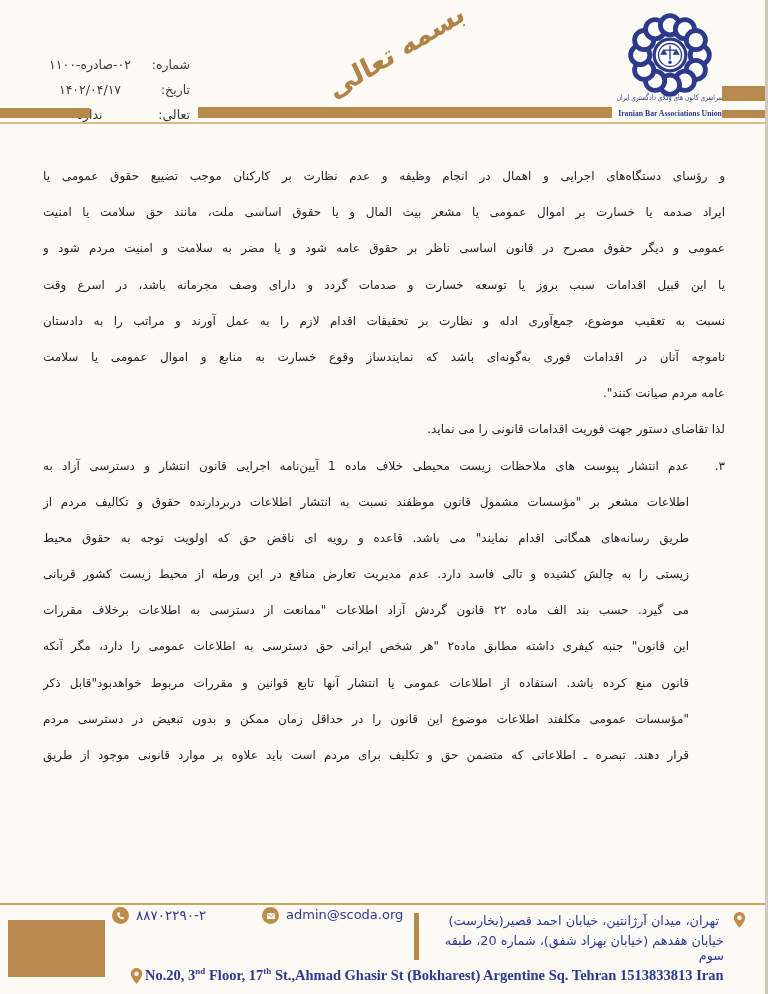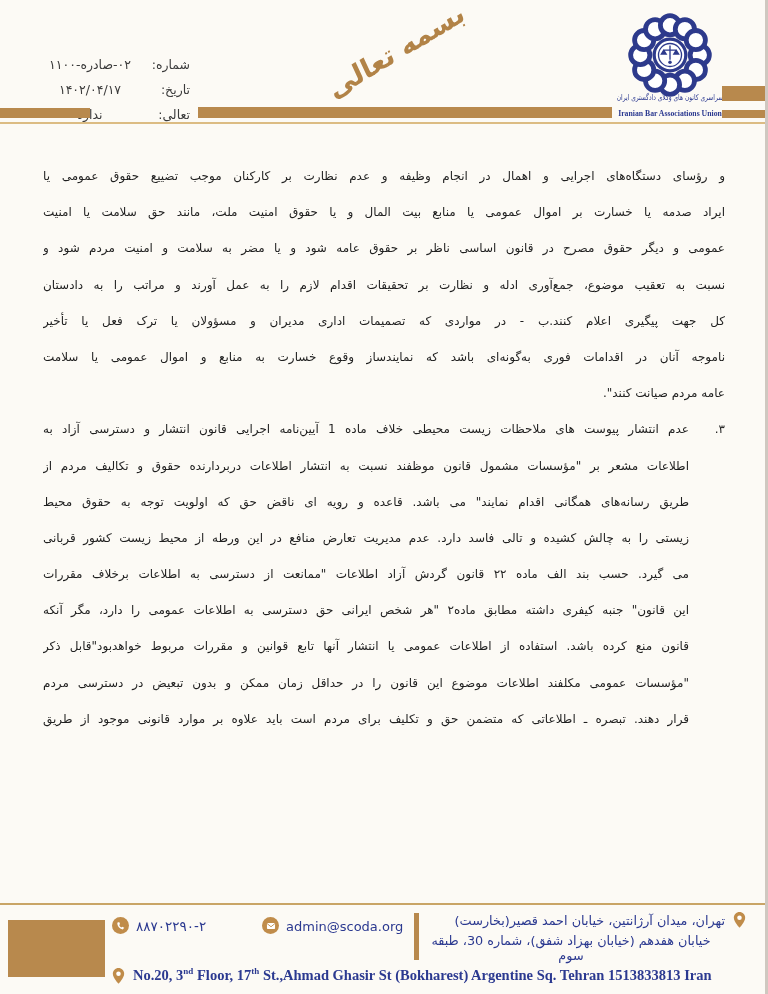--- a/index.html
+++ b/index.html
@@ -42,31 +42,31 @@
            overflow:hidden; }
   .bline.end { text-align:right; text-align-last:right; }
   .item3 { position:relative; margin-right:36px; }
   .item3 .marker { position:absolute; right:-36px; top:0; height:36.2px; line-height:36.2px; }
 
   
   .fline { position:absolute; left:0; top:903px; width:768px; height:2px; background:#c9a566; }
   .fblock { position:absolute; left:8px; top:920px; width:97px; height:57px; background:#b8894d; }
   .ficon { width:17px; height:17px; border-radius:50%; background:#c08c4a; flex:0 0 17px;
            display:flex; align-items:center; justify-content:center; }
-  .crow { display:flex; align-items:flex-end; gap:7px; height:27px;
+  .crow { display:flex; align-items:flex-start; gap:7px; height:27px;
           font-size:13px; color:#2b3990; }
   .col-a { position:absolute; left:112px; top:907px; }
   .col-b { position:absolute; left:262px; top:907px; }
   .vdiv { position:absolute; left:414px; top:913px; width:5px; height:47px; background:#b8894d; }
   .addr-fa { position:absolute; right:20px; top:907px; width:330px; direction:rtl;
              font-size:12.8px; color:#2b3990; }
-  .crow-fa { display:flex; align-items:center; gap:6px; height:27px;text-align:center; }
+  .crow-fa { display:flex; align-items:center; gap:12px; height:27px; }
   .crow-fa.cont { padding-right:24px; }
   .num { direction:ltr; unicode-bidi:isolate; font-size:13.5px; }
-  .addr-en { position:absolute; left:110px; top:966px; display:flex; align-items:flex-start; gap:6px;
+  .addr-en { position:absolute; left:128px; top:966px; display:flex; align-items:flex-start; gap:0;
              color:#2b3990; font-family:"Liberation Serif", serif; font-weight:bold; font-size:14.5px;justify-content:flex-end; }
   .addr-en sup { font-size:9px; }
   .pin { width:17px; height:20px; flex:0 0 17px; margin-top:1px; }
 </style>
 </head>
 <body>
 
 <div class="page">
 
   <div class="hfields">
@@ -112,26 +112,27 @@
   <div class="logo-cap-en">Iranian Bar Associations Union</div>
 
   <div class="bar bar-left"></div>
   <div class="bar bar-main"></div>
   <div class="bar bar-rt"></div>
   <div class="bar bar-rl"></div>
   <div class="thin-line"></div>
 
   <div class="btext">
     <div class="bline">و رؤسای دستگاه‌های اجرایی و اهمال در انجام وظیفه و عدم نظارت بر کارکنان موجب تضییع حقوق عمومی یا</div>
-    <div class="bline">ایراد صدمه یا خسارت بر اموال عمومی یا منابع بیت المال و یا حقوق امنیت ملت، مانند حق سلامت یا امنیت</div>
+    <div class="bline">ایراد صدمه یا خسارت بر اموال عمومی یا مشعر بیت المال و یا حقوق اساسی ملت، مانند حق سلامت یا امنیت</div>
     <div class="bline">عمومی و دیگر حقوق مصرح در قانون اساسی ناظر بر حقوق عامه شود و یا مضر به سلامت و امنیت مردم شود و</div>
+    <div class="bline">یا این قبیل اقدامات سبب بروز یا توسعه خسارت و صدمات گردد و دارای وصف مجرمانه باشد، در اسرع وقت</div>
     <div class="bline">نسبت به تعقیب موضوع، جمع‌آوری ادله و نظارت بر تحقیقات اقدام لازم را به عمل آورند و مراتب را به دادستان</div>
-    <div class="bline">کل جهت پیگیری اعلام کنند.ب - در مواردی که تصمیمات اداری مدیران و مسؤولان یا ترک فعل یا تأخیر</div>
     <div class="bline">ناموجه آنان در اقدامات فوری به‌گونه‌ای باشد که نمایند‌ساز وقوع خسارت به منابع و اموال عمومی یا سلامت</div>
     <div class="bline end">عامه مردم صیانت کنند".</div>
+    <div class="bline end">لذا تقاضای دستور جهت فوریت اقدامات قانونی را می نماید.</div>
 
     <div class="item3">
       <span class="marker">۳.</span>
       <div class="bline">عدم انتشار پیوست های ملاحظات زیست محیطی خلاف ماده 1 آیین‌نامه اجرایی قانون انتشار و دسترسی آزاد به</div>
       <div class="bline">اطلاعات مشعر بر "مؤسسات مشمول قانون موظفند نسبت به انتشار اطلاعات دربردارنده حقوق و تکالیف مردم از</div>
       <div class="bline">طریق رسانه‌های همگانی اقدام نمایند" می باشد. قاعده و رویه ای ناقض حق که اولویت توجه به حقوق محیط</div>
       <div class="bline">زیستی را به چالش کشیده و تالی فاسد دارد. عدم مدیریت تعارض منافع در این ورطه از محیط زیست کشور قربانی</div>
       <div class="bline">می گیرد. حسب بند الف ماده ۲۲ قانون گردش آزاد اطلاعات "ممانعت از دسترسی به اطلاعات برخلاف مقررات</div>
       <div class="bline">این قانون" جنبه کیفری داشته مطابق ماده۲ "هر شخص ایرانی حق دسترسی به اطلاعات عمومی را دارد، مگر آنکه</div>
       <div class="bline">قانون منع کرده باشد. استفاده از اطلاعات عمومی یا انتشار آنها تابع قوانین و مقررات مربوط خواهدبود"قابل ذکر</div>
@@ -170,21 +171,21 @@
 
   <div class="addr-fa">
     <div class="crow-fa">
       <svg class="pin" viewBox="0 0 18 21">
           <path d="M9 1 C5.7 1 3 3.7 3 7 c0 4.5 6 10.5 6 10.5 s6 -6 6 -10.5 C15 3.7 12.3 1 9 1 z" fill="#c08c4a"></path>
           <circle cx="9" cy="7" r="2.4" fill="#fff"></circle>
         </svg>
       <span>تهران، میدان آرژانتین، خیابان احمد قصیر(بخارست)</span>
     </div>
     <div class="crow-fa cont">
-      <span>خیابان هفدهم (خیابان بهزاد شفق)، شماره 30، طبقه سوم</span>
+      <span>خیابان هفدهم (خیابان بهزاد شفق)، شماره 20، طبقه سوم</span>
     </div>
   </div>
 
   <div class="addr-en">
     <svg class="pin" viewBox="0 0 18 21">
         <path d="M9 1 C5.7 1 3 3.7 3 7 c0 4.5 6 10.5 6 10.5 s6 -6 6 -10.5 C15 3.7 12.3 1 9 1 z" fill="#c08c4a"></path>
         <circle cx="9" cy="7" r="2.4" fill="#fff"></circle>
       </svg>
     <span><span>No.20, 3</span><sup>nd</sup><span> Floor, 17</span><sup>th</sup><span> St.,Ahmad Ghasir St (Bokharest) Argentine Sq. Tehran 1513833813 Iran</span></span>
   </div>

